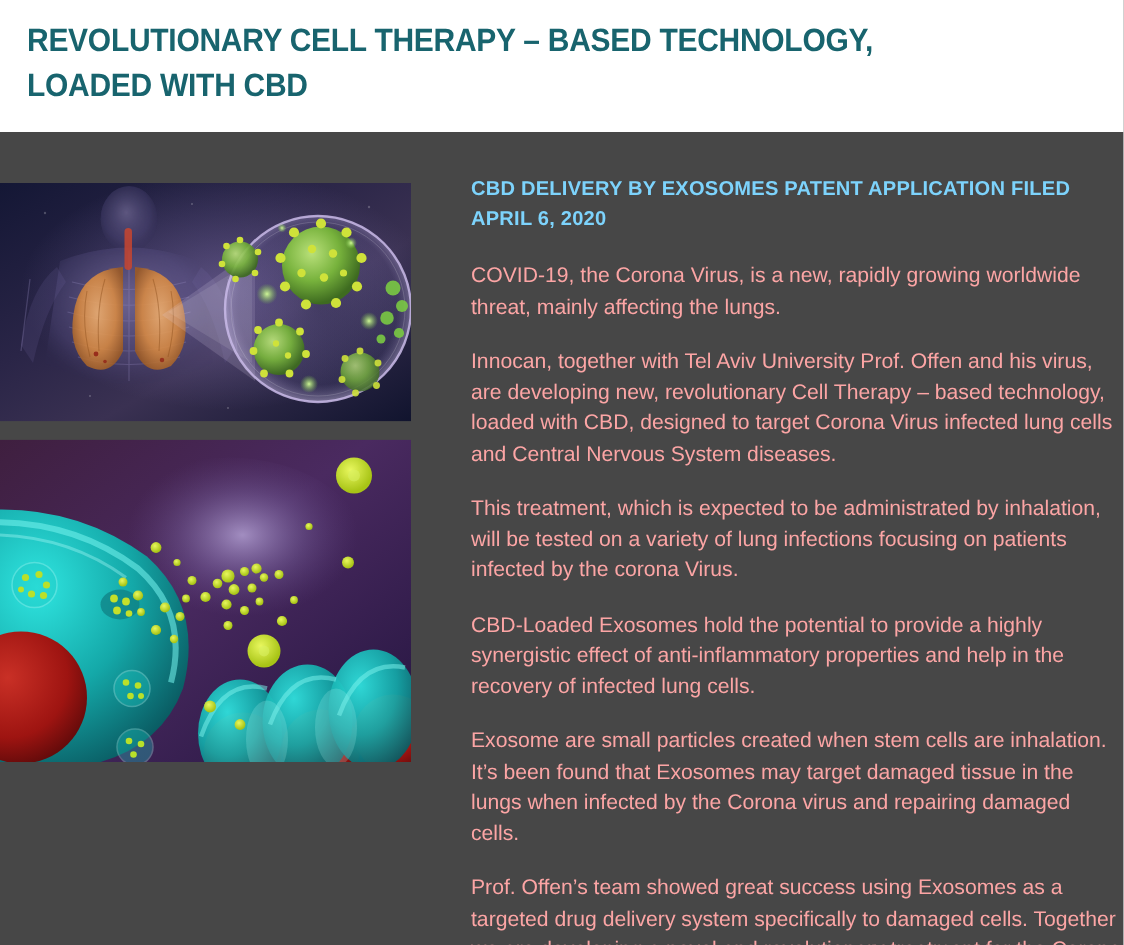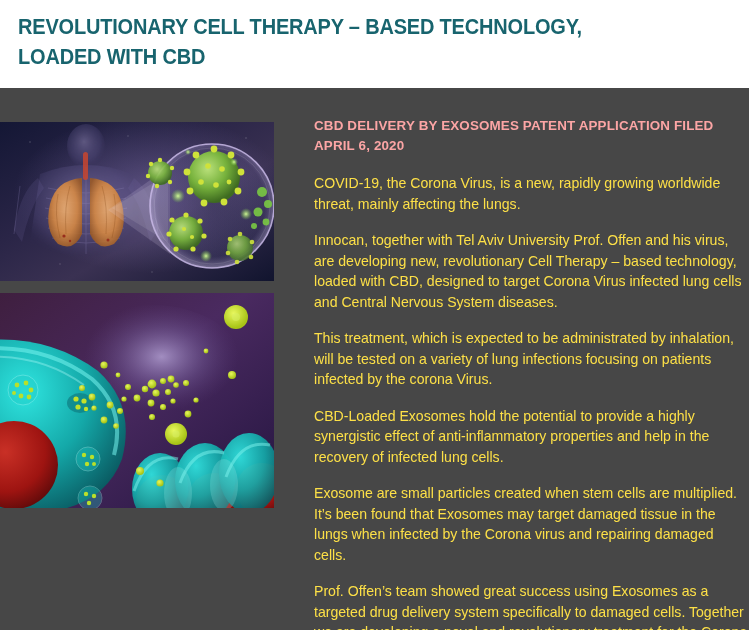--- a/index.html
+++ b/index.html
@@ -59,31 +59,31 @@
   .figure-canvas{ display:block; width:274px; height:100%; }
 
   
   #article-column{
     flex:1 1 auto;
     padding:28px 0 0 40px;
     height:542px;
     overflow:hidden;
   }
   #article-heading{
-    color:#fca5a5;
+    color:#7dd3fc;
     font-size:13.4px;
     font-weight:bold;
     line-height:20px;
     letter-spacing:0.15px;
     text-transform:uppercase;
     margin-bottom:17px;
     padding-right:0px;
   }
   .article-paragraph{
-    color:#fde047;
+    color:#fca5a5;
     font-size:14.1px;
     line-height:20.5px;
     margin-bottom:16px;
     padding-right:0px;
     font-weight:400;
   }
   .article-paragraph:last-child{ margin-bottom:0; }
 </style>
 </head>
 <body>
@@ -382,16 +382,16 @@
     </figure>
   </div>
 
   <article id="article-column">
     <h2 id="article-heading">CBD DELIVERY BY EXOSOMES PATENT APPLICATION FILED APRIL 6, 2020</h2>
 
     <p class="article-paragraph">COVID-19, the Corona Virus, is a new, rapidly growing worldwide threat, mainly affecting the lungs.</p>
     <p class="article-paragraph">Innocan, together with Tel Aviv University Prof. Offen and his virus, are developing new, revolutionary Cell Therapy – based technology, loaded with CBD, designed to target Corona Virus infected lung cells and Central Nervous System diseases.</p>
     <p class="article-paragraph">This treatment, which is expected to be administrated by inhalation, will be tested on a variety of lung infections focusing on patients infected by the corona Virus.</p>
     <p class="article-paragraph">CBD-Loaded Exosomes hold the potential to provide a highly synergistic effect of anti-inflammatory properties and help in the recovery of infected lung cells.</p>
-    <p class="article-paragraph">Exosome are small particles created when stem cells are multiplied. It’s been found that Exosomes may target damaged tissue in the lungs when infected by the Corona virus and repairing damaged cells.</p>
+    <p class="article-paragraph">Exosome are small particles created when stem cells are inhalation. It’s been found that Exosomes may target damaged tissue in the lungs when infected by the Corona virus and repairing damaged cells.</p>
     <p class="article-paragraph">Prof. Offen’s team showed great success using Exosomes as a targeted drug delivery system specifically to damaged cells. Together we are developing a novel and revolutionary treatment for the Corona Virus. This product is planned to act as a “guided missile” to the infected lungs, combining the cell healing properties of the Exosome and the anti-inflammatory properties of CBD.</p>
   </article>
 </section>
 
 </body></html>

